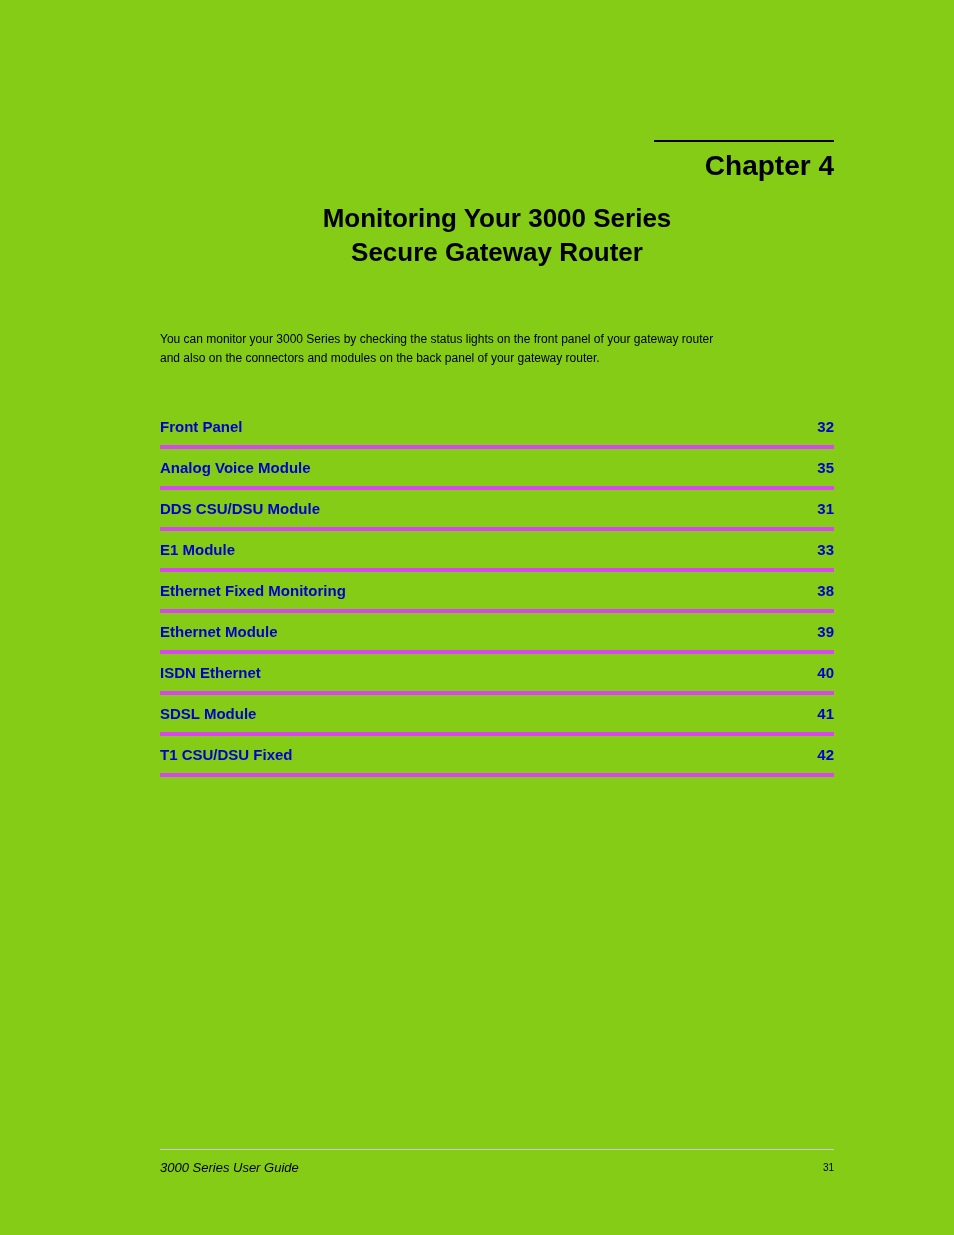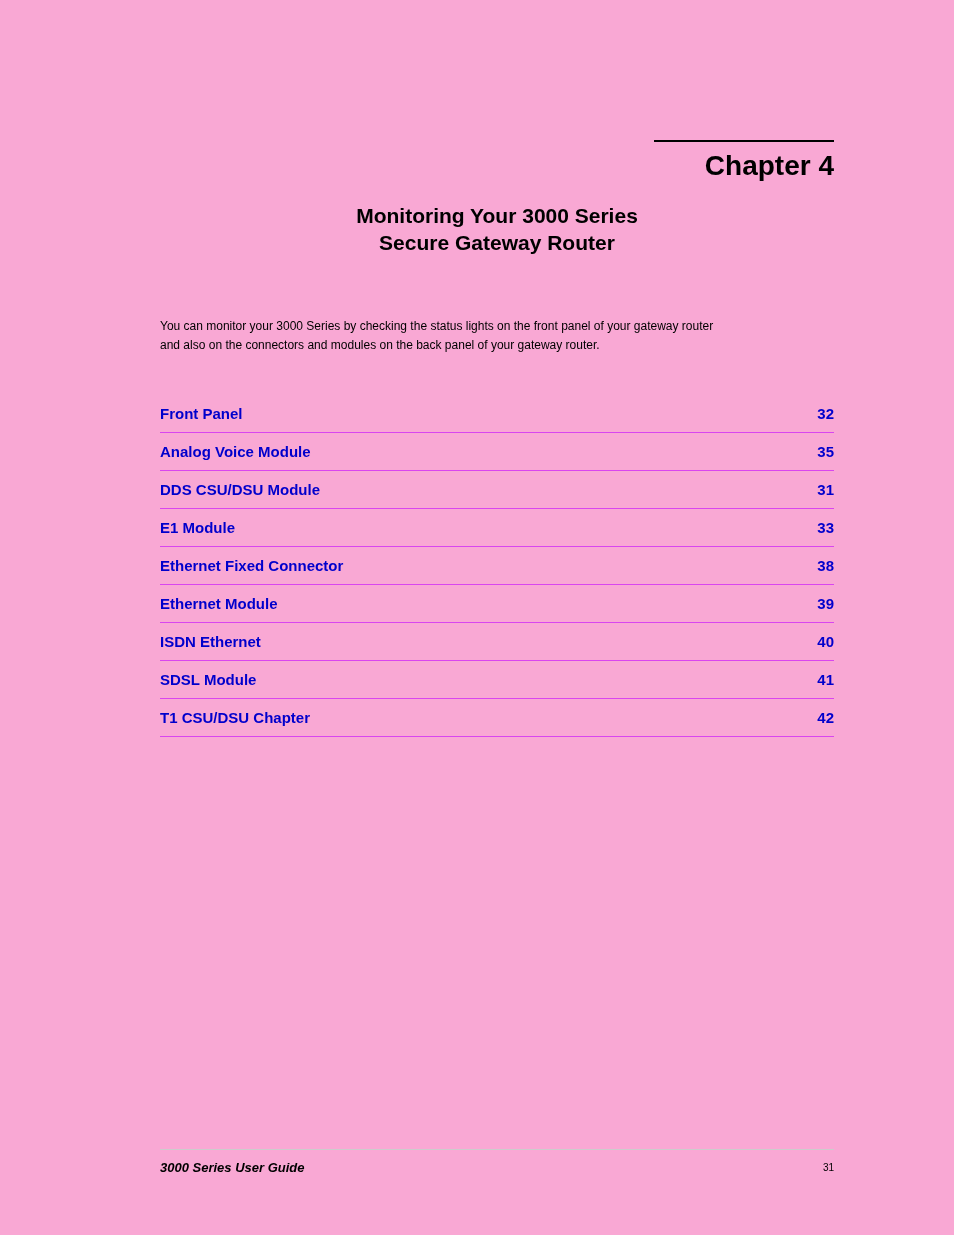--- a/index.html
+++ b/index.html
@@ -12,21 +12,21 @@
       background: #ffffff;
       font-family: Arial, Helvetica, sans-serif;
       width: 954px;
       min-height: 1235px;
       position: relative;
     }
 
     .page {
       width: 954px;
       min-height: 1235px;
-      background: #f9a8d4;
+      background: #84cc16;
       padding: 80px 120px 80px 160px;
       position: relative;
     }
 
     .chapter-header {
       text-align: right;
       margin-bottom: 10px;
       margin-top: 60px;
     }
 
@@ -40,21 +40,21 @@
 
     .chapter-label {
       font-size: 28px;
       font-weight: bold;
       color: #000000;
       display: block;
       text-align: right;
     }
 
     .chapter-title {
-      font-size: 21px;
+      font-size: 26px;
       font-weight: bold;
       color: #000000;
       text-align: center;
       line-height: 1.3;
       margin-top: 20px;
       margin-bottom: 60px;
     }
 
     .intro-text {
       font-size: 12px;
@@ -64,21 +64,21 @@
       max-width: 560px;
     }
 
     .toc-table {
       width: 100%;
       border-collapse: collapse;
       margin-top: 10px;
     }
 
     .toc-row {
-      border-bottom: 1px solid #d946ef;
+      border-bottom: 4px solid #d946ef;
     }
 
     .toc-row td {
       padding: 10px 0;
       font-size: 15px;
     }
 
     .toc-link {
       color: #0000cc;
       font-weight: bold;
@@ -100,21 +100,20 @@
       justify-content: space-between;
       align-items: center;
       border-top: 1px solid #cccccc;
       padding-top: 10px;
     }
 
     .footer-title {
       font-size: 13px;
       font-style: italic;
       color: #000000;
-      font-weight: bold;
     }
 
     .footer-page {
       font-size: 10px;
       color: #000000;
     }
   </style>
 </head>
 <body>
 
@@ -144,37 +143,37 @@
         </tr>
         <tr class="toc-row">
           <td><a class="toc-link" href="#">DDS CSU/DSU Module</a></td>
           <td class="toc-page">31</td>
         </tr>
         <tr class="toc-row">
           <td><a class="toc-link" href="#">E1 Module</a></td>
           <td class="toc-page">33</td>
         </tr>
         <tr class="toc-row">
-          <td><a class="toc-link" href="#">Ethernet Fixed Connector</a></td>
+          <td><a class="toc-link" href="#">Ethernet Fixed Monitoring</a></td>
           <td class="toc-page">38</td>
         </tr>
         <tr class="toc-row">
           <td><a class="toc-link" href="#">Ethernet Module</a></td>
           <td class="toc-page">39</td>
         </tr>
         <tr class="toc-row">
           <td><a class="toc-link" href="#">ISDN Ethernet</a></td>
           <td class="toc-page">40</td>
         </tr>
         <tr class="toc-row">
           <td><a class="toc-link" href="#">SDSL Module</a></td>
           <td class="toc-page">41</td>
         </tr>
         <tr class="toc-row">
-          <td><a class="toc-link" href="#">T1 CSU/DSU Chapter</a></td>
+          <td><a class="toc-link" href="#">T1 CSU/DSU Fixed</a></td>
           <td class="toc-page">42</td>
         </tr>
       </tbody>
   </table>
 
   <div class="footer">
     <span class="footer-title">3000 Series User Guide</span>
     <span class="footer-page">31</span>
   </div>
 

